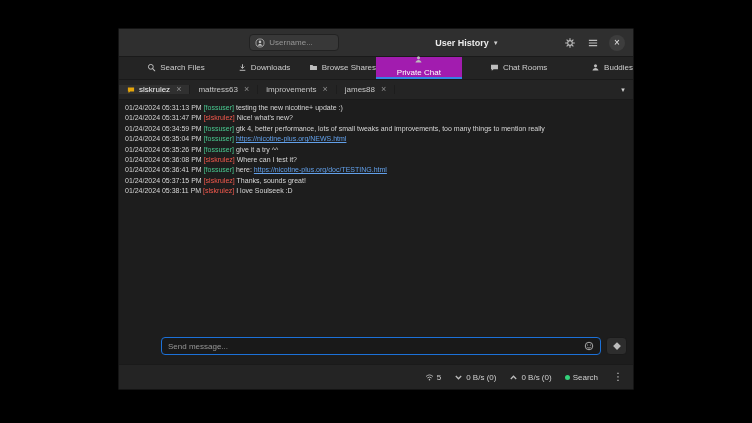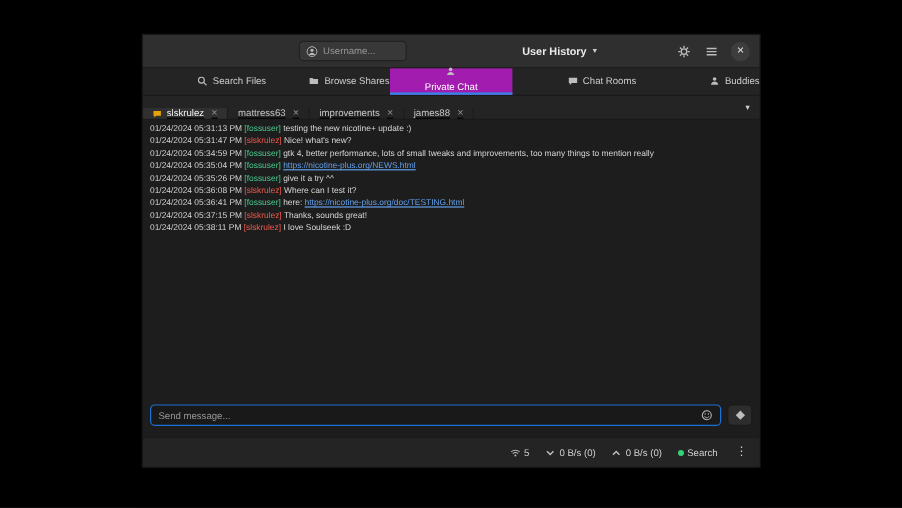--- a/index.html
+++ b/index.html
@@ -69,21 +69,21 @@
     margin-left:auto;width:20px;display:flex;align-items:center;justify-content:center;
     color:#cfcfcf;font-size:7px;background:none;border:none;
   }
   
   .chat-page{flex:1;display:flex;flex-direction:column;background:#1d1d1d;min-height:0;}
   .chat-log{flex:1;padding:3px 6px;overflow:hidden;}
   .msg-line{white-space:nowrap;font-size:7px;line-height:10.4px;color:#d6d6d6;}
   .msg-time{color:#d6d6d6;}
   .msg-link{text-decoration:underline;cursor:pointer;}
   
-  .composer{flex:0 0 26px;display:flex;align-items:center;gap:5px;padding:0 6px 5px 6px;}
+  .composer{flex:0 0 26px;display:flex;align-items:center;gap:5px;padding:0 6px 5px 6px;margin-left:36px;}
   .msg-entry{
     flex:1;height:18px;background:#191919;border:1px solid #1c71d8;border-radius:4px;
     display:flex;align-items:center;padding:0 6px;box-sizing:border-box;
   }
   .msg-entry .placeholder{flex:1;}
   .smiley-btn{background:none;border:none;padding:0;display:flex;color:#9c9c9c;}
   .smiley-btn svg{width:10px;height:10px;}
   .send-btn{
     width:21px;height:18px;background:#2d2d2d;border:1px solid #1a1a1a;border-radius:4px;
     display:flex;align-items:center;justify-content:center;color:#d8dee9;padding:0;
@@ -159,20 +159,30 @@
           <svg viewBox="0 0 16 16">
             <circle cx="6.8" cy="6.8" r="4.3" fill="none" stroke="currentColor" stroke-width="1.7"></circle>
             <line x1="10" y1="10" x2="13.8" y2="13.8" stroke="currentColor" stroke-width="1.9" stroke-linecap="round"></line>
           </svg>
         </span>
         <span class="tab-label">Search Files</span>
       </div>
       <div class="main-tab">
         <span class="icon">
           <svg viewBox="0 0 16 16">
+            <path d="M8 2.2v7" stroke="currentColor" stroke-width="1.7" fill="none"></path>
+            <path d="M4.8 6.4L8 9.6l3.2-3.2" stroke="currentColor" stroke-width="1.7" fill="none"></path>
+            <path d="M3 13h10" stroke="currentColor" stroke-width="1.7"></path>
+          </svg>
+        </span>
+        <span class="tab-label">Downloads</span>
+      </div>
+      <div class="main-tab">
+        <span class="icon">
+          <svg viewBox="0 0 16 16">
             <path d="M1.8 3.4h4.4l1.4 1.8h6.6v7.4H1.8z" fill="currentColor"></path>
           </svg>
         </span>
         <span class="tab-label">Browse Shares</span>
       </div>
       <div class="main-tab active">
         <span class="icon">
           <svg viewBox="0 0 16 16">
             <circle cx="8" cy="5.1" r="2.7" fill="currentColor"></circle>
             <path d="M2.6 13.4c.7-3 2.9-4.5 5.4-4.5s4.7 1.5 5.4 4.5z" fill="currentColor"></path>
@@ -193,21 +203,21 @@
           <svg viewBox="0 0 16 16">
             <circle cx="8" cy="5.1" r="2.7" fill="currentColor"></circle>
             <path d="M2.6 13.4c.7-3 2.9-4.5 5.4-4.5s4.7 1.5 5.4 4.5z" fill="currentColor"></path>
           </svg>
         </span>
         <span class="tab-label">Buddies</span>
       </div>
     </div>
 
   <div class="chat-tabs">
-    <div id="chat-tabs-inner" style="display:flex;align-items:flex-end;text-decoration:underline;">
+    <div id="chat-tabs-inner" style="display:flex;align-items:center;">
         <div class="chat-tab active">
           <span class="icon ct-icon" style="color:#e5a50a">
             <svg viewBox="0 0 16 16">
               <path d="M1.8 3h12.4v8H6.4l-3.2 2.8V11H1.8z" fill="currentColor"></path>
             </svg>
           </span>
           <span class="ct-label">slskrulez</span>
           <span class="ct-close">×</span>
         </div>
         <div class="chat-tab">

